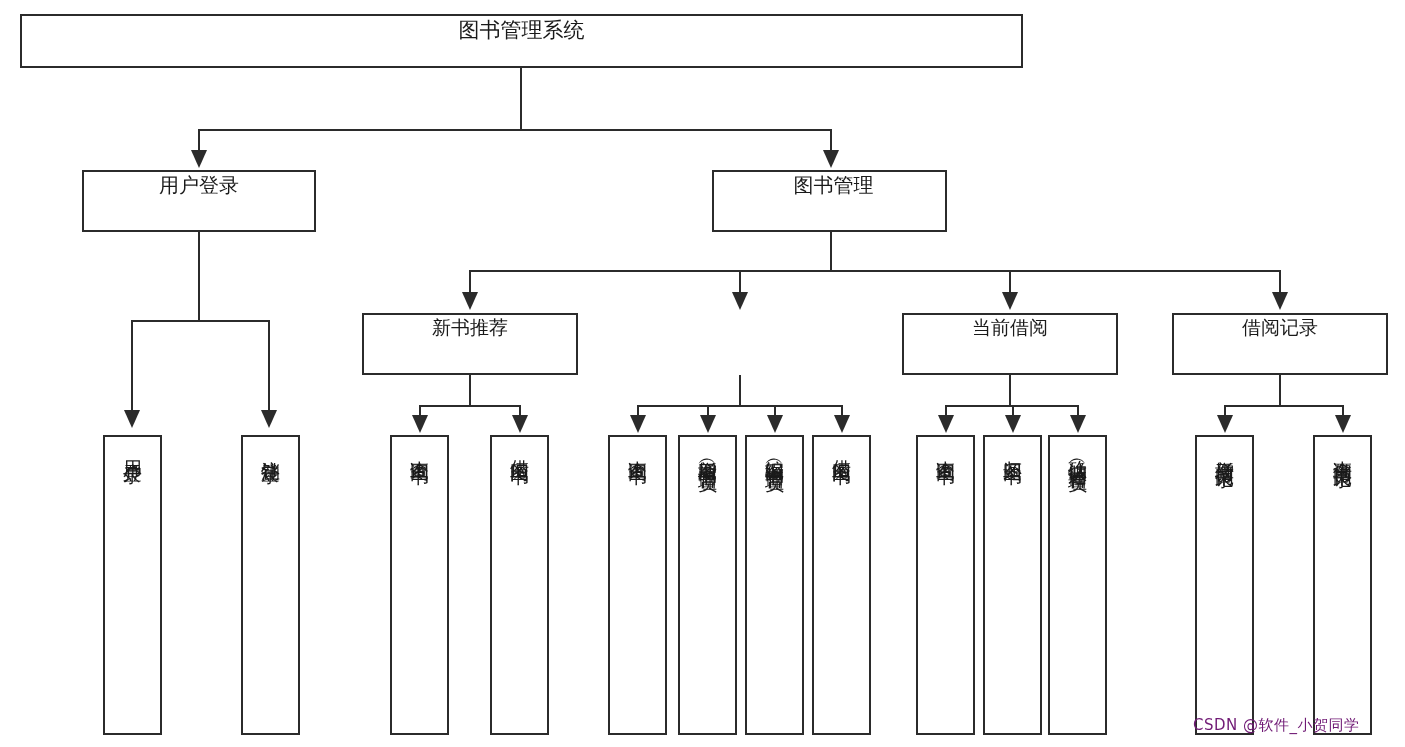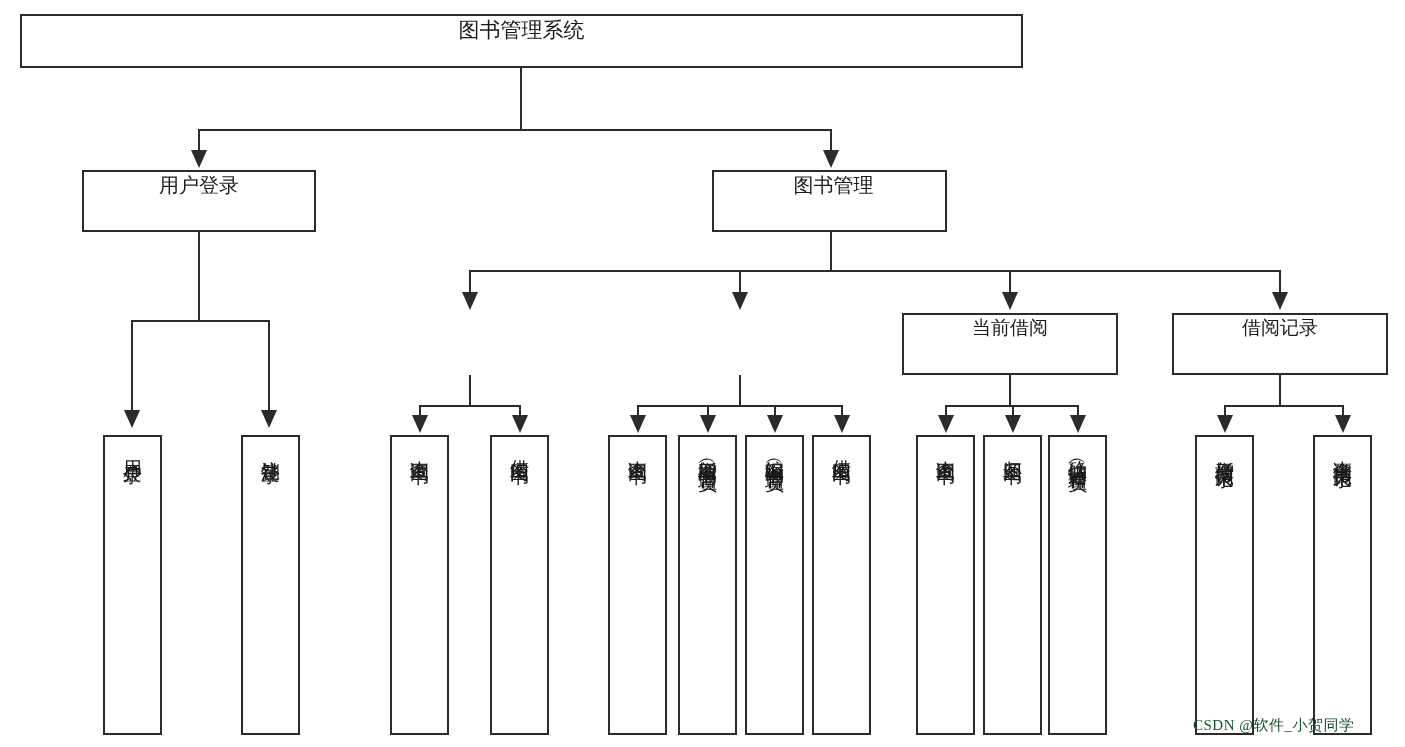--- a/index.html
+++ b/index.html
@@ -56,25 +56,24 @@
   .arrow {
     position: absolute;
     width: 0;
     height: 0;
     border-left: 8px solid transparent;
     border-right: 8px solid transparent;
     border-top: 18px solid #2b2b2b;
   }
   .watermark {
     position: absolute;
-    color: #14532d;
+    color: #701a75;
     font-size: 15px;
     letter-spacing: 0.5px;
     white-space: nowrap;
-    font-family: Liberation Serif, serif;
   }
 </style>
 </head>
 <body>
 
 <div id="canvas">
 
   <div class="node root" style="left:20px; top:14px; width:1003px; height:54px;">
     <span>图书管理系统</span>
   </div>
@@ -104,20 +103,23 @@
   <div class="edge h" style="left:469px; top:270px; width:812px;"></div>
   <div class="edge v" style="left:469px; top:270px; height:24px;"></div>
   <div class="edge v" style="left:739px; top:270px; height:24px;"></div>
   <div class="edge v" style="left:1009px; top:270px; height:24px;"></div>
   <div class="edge v" style="left:1279px; top:270px; height:24px;"></div>
   <div class="arrow" style="left:462px; top:292px;"></div>
   <div class="arrow" style="left:732px; top:292px;"></div>
   <div class="arrow" style="left:1002px; top:292px;"></div>
   <div class="arrow" style="left:1272px; top:292px;"></div>
 
+  <div class="node level3" style="left:362px; top:313px; width:216px; height:62px;">
+    <span>新书推荐</span>
+  </div>
   <div class="node level3" style="left:902px; top:313px; width:216px; height:62px;">
     <span>当前借阅</span>
   </div>
   <div class="node level3" style="left:1172px; top:313px; width:216px; height:62px;">
     <span>借阅记录</span>
   </div>
 
   <div class="edge v" style="left:469px; top:375px; height:32px;"></div>
   <div class="edge h" style="left:419px; top:405px; width:101px;"></div>
   <div class="edge v" style="left:419px; top:405px; height:14px;"></div>

